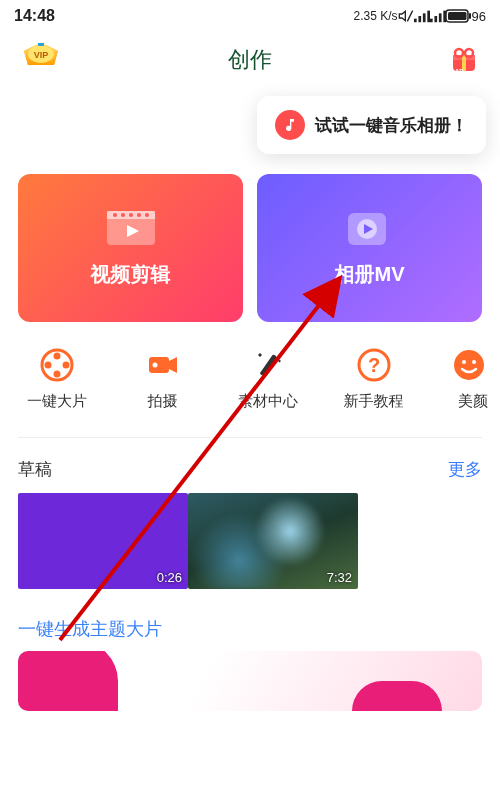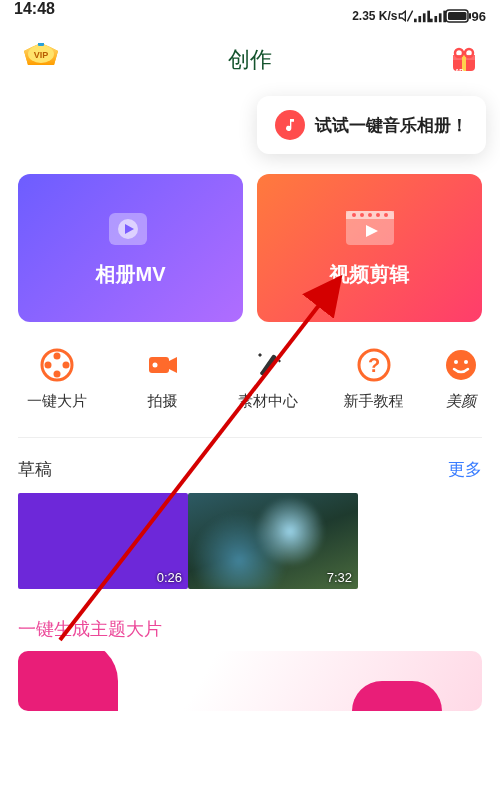--- a/index.html
+++ b/index.html
@@ -1,58 +1,58 @@
 <!DOCTYPE html>
 <html><head>
 <meta charset="utf-8">
 <style>
   * { margin: 0; padding: 0; box-sizing: border-box; font-family: -apple-system, "PingFang SC", "Helvetica Neue", sans-serif; }
   body { width: 500px; height: 800px; background: #fff; overflow: hidden; position: relative; }
   
-  .status-bar { height: 32px; display: flex; justify-content: space-between; padding: 0 14px; font-size: 16px; font-weight: 600; color: #222; }
-  .status-right { display: flex; align-items: center; gap: 0; font-size: 13px; font-weight: 700; }
+  .status-bar { height: 32px; display: flex; align-items: center; justify-content: space-between; padding: 0 14px; font-size: 16px; font-weight: 600; color: #222; }
+  .status-right { display: flex; align-items: center; gap: 0; font-size: 13px; font-weight: 400; }
   .status-right .kbs { font-size: 12px; }
   .status-right .mute svg, .status-right .sig svg, .status-right .batt svg { display: block; }
   
   .header { height: 56px; display: flex; align-items: center; justify-content: space-between; padding: 0 18px; position: relative; }
   .vip-badge { width: 46px; height: 34px; position: relative; display:flex; align-items:center; justify-content:center; }
   .title { position: absolute; left: 50%; transform: translateX(-50%); font-size: 22px; color: #14532d; font-weight: 500; }
   .gift-btn { width: 36px; height: 36px; border-radius: 8px; background: #fff; display: flex; align-items: center; justify-content: center; }
   
   .tooltip { position: absolute; top: 96px; right: 14px; background: #fff; border-radius: 12px; box-shadow: 0 4px 20px rgba(0,0,0,0.12); padding: 14px 18px; display: flex; align-items: center; gap: 10px; z-index: 5; }
   .tooltip-icon { width: 30px; height: 30px; border-radius: 50%; background: #ff4d4d; display:flex; align-items:center; justify-content:center; }
   .tooltip-text { font-size: 17px; color: #222; font-weight: 700; }
   
   .hero-cards { display: flex; gap: 14px; padding: 0 18px; margin-top: 86px; }
   .hero-card { flex: 1; height: 148px; border-radius: 12px; display:flex; flex-direction:column; align-items:center; justify-content:center; gap:14px; color:#fff; font-size:20px; font-weight:600; }
   .hero-left { background: linear-gradient(135deg, #ff7a3d 0%, #ff3d6b 100%); }
   .hero-right { background: linear-gradient(135deg, #6d5dff 0%, #b06dff 100%); position: relative; }
   .hero-ico { width: 52px; height: 38px; }
   
   .tool-row { display: flex; padding: 24px 12px 0; justify-content: space-between; }
   .tool { flex: 0 0 90px; display:flex; flex-direction:column; align-items:center; gap:8px; }
-  .tool:last-child { flex: 0 0 54px; align-items: center; overflow: hidden; font-style: italic; }
+  .tool:last-child { flex: 0 0 54px; align-items: flex-end; overflow: hidden; }
   .tool-ico { width: 38px; height: 38px; display:flex; align-items:center; justify-content:center; }
   .tool-label { font-size: 15px; color: #333; }
   
   hr.div { border: none; border-top: 1px solid #eee; margin: 26px 18px 0; }
   
   .section-head { display:flex; align-items:center; justify-content:space-between; padding: 20px 18px 12px; }
   .section-title { font-size: 17px; color: #333; }
   .more-link { font-size: 17px; color: #3a7dff; }
   
   .drafts { display:flex; gap:0; padding: 0 18px; }
   .draft { width: 170px; height: 96px; border-radius: 2px; background: #6d28d9; position:relative; overflow:hidden; }
   .draft.game { background: linear-gradient(160deg,#2d5a64 0%, #1e3a2e 50%, #4a6b3d 100%); }
   .draft .blur { position:absolute; inset:0; background:
      radial-gradient(circle at 60% 40%, rgba(170,230,255,0.9) 0%, rgba(170,230,255,0) 30%),
      radial-gradient(circle at 30% 70%, rgba(80,160,200,0.7) 0%, rgba(80,160,200,0) 35%); filter: blur(2px); }
   .draft-time { position:absolute; right:6px; bottom:4px; font-size:13px; color:#fff; text-shadow:0 0 3px #000; }
   
-  .theme-title { padding: 28px 18px 10px; font-size: 18px; color:#ec4899; font-weight:500; }
+  .theme-title { padding: 28px 18px 10px; font-size: 18px; color:#3b82f6; font-weight:500; }
   .theme-card { margin: 0 18px; height: 60px; border-radius: 10px; background: linear-gradient(120deg,#fff 0%, #fff 40%, #ffd9e6 100%); position:relative; overflow:hidden; }
   .theme-card::before { content:""; position:absolute; left:-20px; top:-10px; width:120px; height:120px; background:#e91e78; border-radius:40px; }
   .theme-card::after { content:""; position:absolute; right:40px; top:30px; width:90px; height:80px; background:#e91e78; border-radius:30px; }
   
   .arrow { position:absolute; pointer-events:none; z-index:3; }
 </style>
 </head>
 <body>
 
 <div class="status-bar">
@@ -124,45 +124,45 @@
 <div class="tooltip">
   <div class="tooltip-icon">
     <svg width="16" height="16" viewBox="0 0 24 24" fill="#fff">
         <path d="M12 3v10.55A4 4 0 1 0 14 17V7h4V3h-6z"></path>
       </svg>
   </div>
   <span class="tooltip-text">试试一键音乐相册！</span>
 </div>
 
 <div class="hero-cards">
-  <div class="hero-card hero-right">
-    <div class="hero-ico">
-      <svg width="46" height="40" viewBox="0 0 46 40">
-          <rect x="4" y="4" width="38" height="32" rx="6" fill="rgba(255,255,255,0.35)"></rect>
-          <circle cx="23" cy="20" r="10" fill="rgba(255,255,255,0.55)"></circle>
-          <path d="M20 15 L29 20 L20 25 Z" fill="#7b5dff"></path>
-        </svg>
-    </div>
-    <span>相册MV</span>
-  </div>
   <div class="hero-card hero-left">
     <div class="hero-ico">
       <svg width="52" height="38" viewBox="0 0 52 38">
           <rect x="2" y="2" width="48" height="34" rx="4" fill="rgba(255,255,255,0.35)"></rect>
           <rect x="2" y="2" width="48" height="8" fill="rgba(255,255,255,0.55)"></rect>
           <circle cx="10" cy="6" r="2" fill="#ff5a5a"></circle>
           <circle cx="18" cy="6" r="2" fill="#ff5a5a"></circle>
           <circle cx="26" cy="6" r="2" fill="#ff5a5a"></circle>
           <circle cx="34" cy="6" r="2" fill="#ff5a5a"></circle>
           <circle cx="42" cy="6" r="2" fill="#ff5a5a"></circle>
           <path d="M22 16 L34 22 L22 28 Z" fill="#fff"></path>
         </svg>
     </div>
     <span>视频剪辑</span>
   </div>
+  <div class="hero-card hero-right">
+    <div class="hero-ico">
+      <svg width="46" height="40" viewBox="0 0 46 40">
+          <rect x="4" y="4" width="38" height="32" rx="6" fill="rgba(255,255,255,0.35)"></rect>
+          <circle cx="23" cy="20" r="10" fill="rgba(255,255,255,0.55)"></circle>
+          <path d="M20 15 L29 20 L20 25 Z" fill="#7b5dff"></path>
+        </svg>
+    </div>
+    <span>相册MV</span>
+  </div>
 </div>
 
 <div class="tool-row">
   <div class="tool">
     <div class="tool-ico">
       <svg width="36" height="36" viewBox="0 0 36 36">
           <circle cx="18" cy="18" r="15" fill="none" stroke="#ff6a2b" stroke-width="3"></circle>
           <circle cx="18" cy="9" r="3.5" fill="#ff6a2b"></circle>
           <circle cx="27" cy="18" r="3.5" fill="#ff6a2b"></circle>
           <circle cx="18" cy="27" r="3.5" fill="#ff6a2b"></circle>

